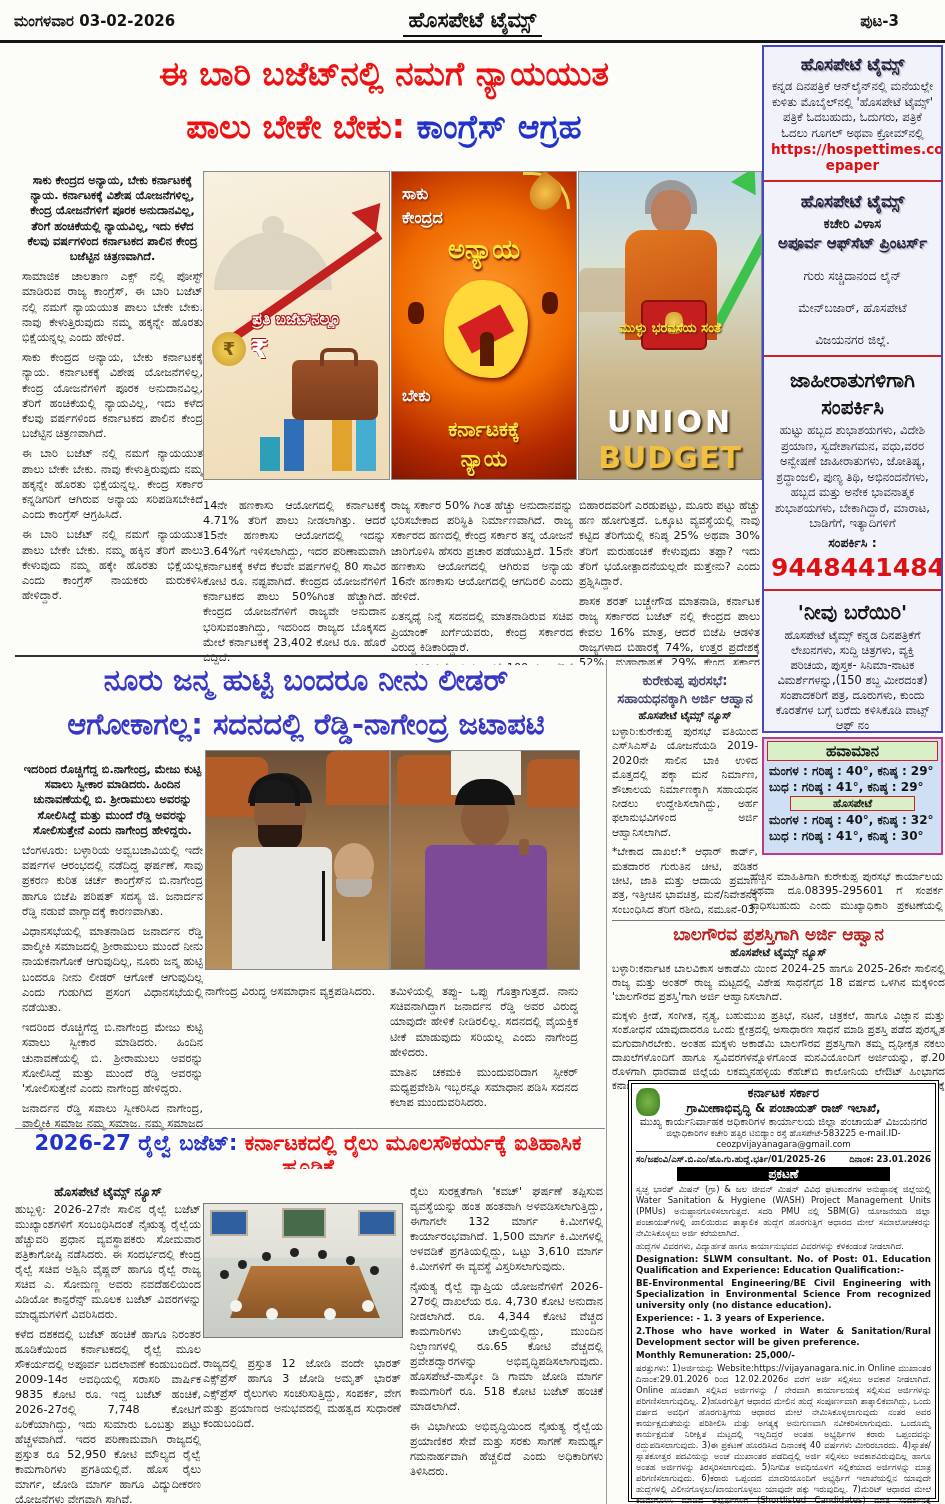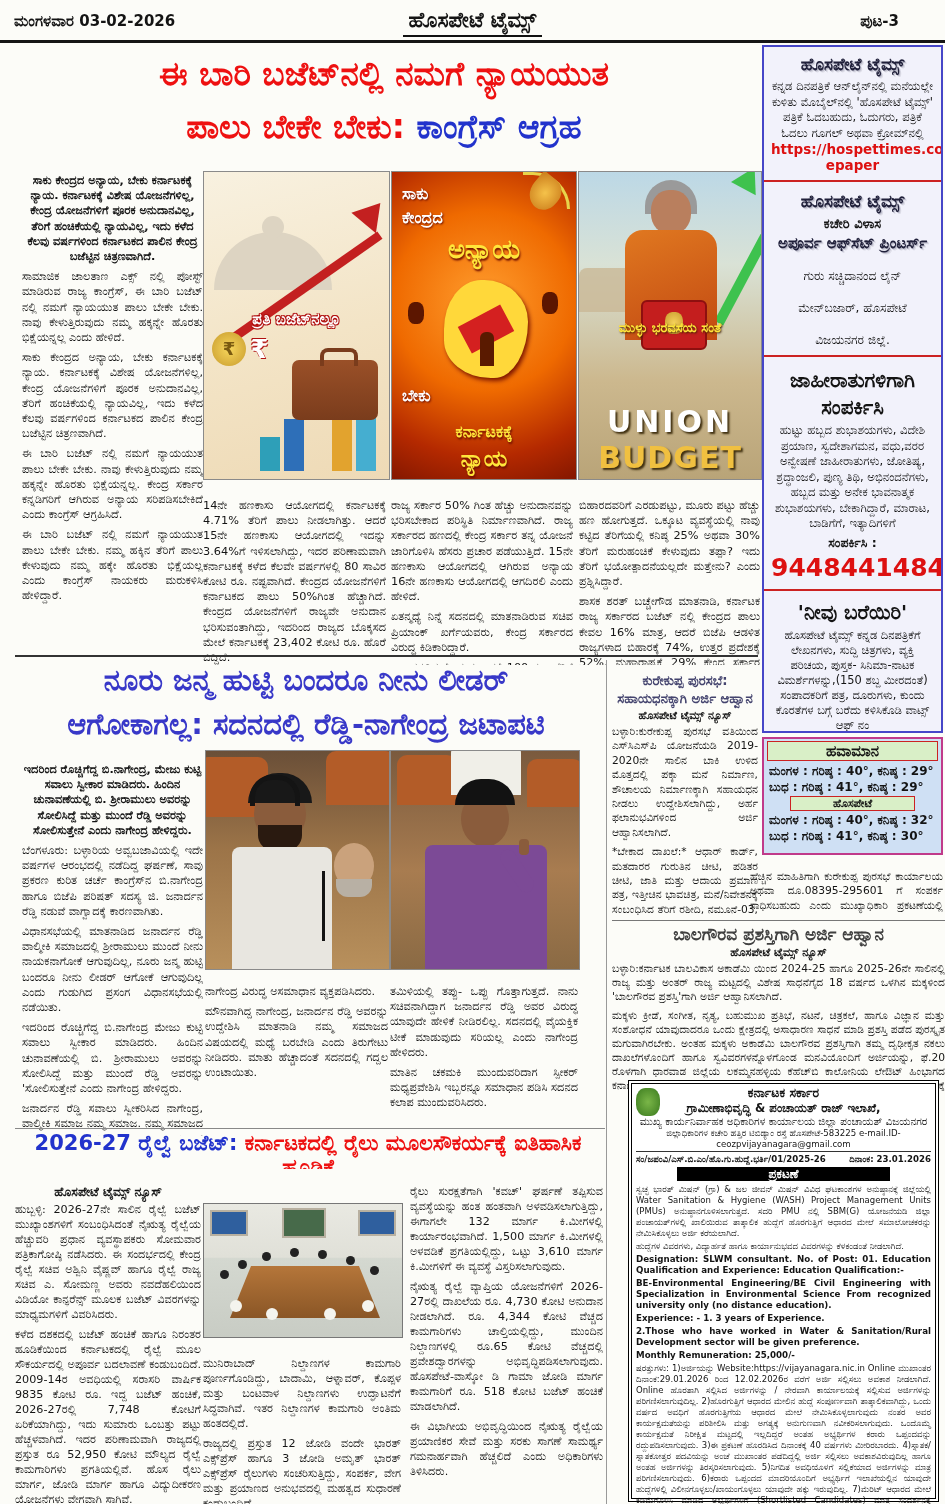--- a/index.html
+++ b/index.html
@@ -104,21 +104,21 @@
   .s3-ph{font-weight:bold;font-size:25px;color:#dd1111;text-align:center;margin-top:2px;}
   .s4-t{font-weight:bold;font-size:20px;text-align:center;margin:2px 0 4px 0;}
   .s4-b{font-size:11.4px;line-height:15px;text-align:center;}
   .s4-ph{font-weight:bold;font-size:21px;text-align:center;margin-top:3px;}
   .wx{left:762px;top:737px;width:181px;height:118px;border:2px solid #c03a8a;background:#cfe0f4;box-sizing:border-box;overflow:hidden;}
   .wx-t{margin:2px 3px;background:#d9efc7;border:1px solid #cc2222;font-weight:bold;font-size:15px;text-align:center;}
   .wx-r{font-weight:bold;font-size:12px;padding:1px 5px;}
   .wx-s{margin:1px 26px;background:#d9efc7;border:1px solid #cc2222;font-weight:bold;font-size:11px;text-align:center;}
   
   .bg-wrap{left:612px;top:908px;width:333px;height:170px;overflow:hidden;border-top:1px solid #777;}
-  .bg-head{font-weight:bold;font-size:17px;color:#404040;text-align:center;margin:3px 0 2px 0;}
+  .bg-head{font-weight:bold;font-size:17px;color:#b91c1c;text-align:center;margin:3px 0 2px 0;}
   .bg-by{font-weight:bold;font-size:11.2px;text-align:center;margin-bottom:3px;}
   .bg-wrap p{font-size:10.7px;line-height:14px;}
   
   .nt{left:628px;top:1080px;width:311px;height:422px;border:1px solid #000;box-sizing:border-box;padding:4px 7px;background:#fff;}
   .nt:before{content:"";position:absolute;inset:2px;border:1px solid #000;pointer-events:none;}
   .nt-emb{position:absolute;left:7px;top:7px;width:24px;height:28px;background:radial-gradient(#7ab648,#3a7a1e);border-radius:40%;}
   .nt-o1{font-weight:bold;font-size:12.5px;text-align:center;}
   .nt-o2{font-weight:bold;font-size:11.8px;text-align:center;}
   .nt-o3{font-size:10.4px;text-align:center;}
   .nt-o4{font-size:8.6px;text-align:center;border-bottom:1px solid #333;padding-bottom:2px;}
@@ -182,21 +182,21 @@
     <div class="abs p2-t" style="top:12px;">ಸಾಕು</div>
     <div class="abs p2-t" style="top:36px;">ಕೇಂದ್ರದ</div>
     <div class="abs p2-big">ಅನ್ಯಾಯ</div>
     <div class="abs p2-fist" style="left:16px;top:130px;"></div>
     <div class="abs p2-fist" style="left:150px;top:120px;"></div>
     <div class="abs p2-map">
       <div class="abs p2-flag"></div>
       <div class="abs p2-man"></div>
     </div>
     <div class="abs p2-b" style="bottom:74px;">ಬೇಕು</div>
-    <div class="abs p2-y" style="bottom:38px;font-size:16px;">ಕರ್ನಾಟಕಕ್ಕೆ</div>
+    <div class="abs p2-y" style="bottom:38px;font-size:20px;">ಕರ್ನಾಟಕಕ್ಕೆ</div>
     <div class="abs p2-y" style="bottom:8px;font-size:22px;">ನ್ಯಾಯ</div>
   </div>
 
   <div class="abs imgbox img3">
     <div class="abs p3-parl"></div>
     <div class="abs p3-arrow"></div>
     <div class="abs p3-ahead"></div>
     <div class="abs p3-hair"></div>
     <div class="abs p3-face"></div>
     <div class="abs p3-saree"></div>
@@ -255,21 +255,20 @@
     <div class="seat" style="left:136px;top:8px;width:56px;height:48px;"></div>
     <div class="head" style="left:70px;top:40px;width:48px;height:56px;background:#8a5c3c;"></div>
     <div class="abs" style="left:64px;top:28px;width:60px;height:26px;background:#121212;border-radius:28px 28px 0 0;"></div>
     <div class="shirt" style="left:34px;top:94px;width:122px;height:124px;background:#7c4a96;"></div>
     <div class="abs" style="left:118px;top:96px;width:16px;height:48px;background:#7c4a96;transform:rotate(-34deg);border-radius:8px;"></div>
     <div class="abs" style="left:128px;top:88px;width:10px;height:16px;background:#8a5c3c;border-radius:4px;"></div>
   </div>
 
   <div class="abs bodycol just a2-c2">
     <p>ನಾಗೇಂದ್ರ ವಿರುದ್ಧ ಅಸಮಾಧಾನ ವ್ಯಕ್ತಪಡಿಸಿದರು.</p>
-    <p>ಮೌನವಾಗಿದ್ದ ನಾಗೇಂದ್ರ, ಜನಾರ್ದನ ರೆಡ್ಡಿ ಅವರನ್ನು ಉದ್ದೇಶಿಸಿ ಮಾತನಾಡಿ ನಮ್ಮ ಸಮಾಜದ ವಿಷಯದಲ್ಲಿ ಮಧ್ಯೆ ಬರಬೇಡಿ ಎಂದು ತಿರುಗೇಟು ನೀಡಿದರು. ಮಾತು ಹೆಚ್ಚಾದಂತೆ ಸದನದಲ್ಲಿ ಗದ್ದಲ ಉಂಟಾಯಿತು.</p>
   </div>
   <div class="abs bodycol just a2-c3">
     <p>ತಮಿಳಿಯಲ್ಲಿ ತಪ್ಪು- ಒಪ್ಪು ಗೊತ್ತಾಗುತ್ತದೆ. ನಾನು ಸಚಿವನಾಗಿದ್ದಾಗ ಜನಾರ್ದನ ರೆಡ್ಡಿ ಅವರ ವಿರುದ್ಧ ಯಾವುದೇ ಹೇಳಿಕೆ ನೀಡಿರಲಿಲ್ಲ. ಸದನದಲ್ಲಿ ವೈಯಕ್ತಿಕ ಟೀಕೆ ಮಾಡುವುದು ಸರಿಯಲ್ಲ ಎಂದು ನಾಗೇಂದ್ರ ಹೇಳಿದರು.</p>
     <p>ಮಾತಿನ ಚಕಮಕಿ ಮುಂದುವರಿದಾಗ ಸ್ಪೀಕರ್ ಮಧ್ಯಪ್ರವೇಶಿಸಿ ಇಬ್ಬರನ್ನೂ ಸಮಾಧಾನ ಪಡಿಸಿ ಸದನದ ಕಲಾಪ ಮುಂದುವರಿಸಿದರು.</p>
   </div>
 
   <div class="abs vline" style="left:606px;top:660px;width:1px;height:844px;"></div>
 
   <div class="abs kk just">
     <div class="kk-head">ಕುರೇಕುಪ್ಪ ಪುರಸಭೆ: ಸಹಾಯಧನಕ್ಕಾಗಿ ಅರ್ಜಿ ಆಹ್ವಾನ</div>
@@ -372,21 +371,20 @@
     <div class="dot" style="left:86px;top:44px;background:#222;"></div>
     <div class="dot" style="left:114px;top:46px;background:#222;"></div>
     <div class="dot" style="left:142px;top:52px;background:#222;"></div>
     <div class="dot" style="left:166px;top:62px;background:#222;"></div>
     <div class="dot" style="left:26px;top:96px;width:12px;height:12px;background:#f4f4ee;"></div>
     <div class="dot" style="left:62px;top:104px;width:12px;height:12px;background:#f4f4ee;"></div>
     <div class="dot" style="left:120px;top:104px;width:12px;height:12px;background:#f4f4ee;"></div>
     <div class="dot" style="left:158px;top:96px;width:12px;height:12px;background:#f4f4ee;"></div>
   </div>
   <div class="abs just rw-c2">
-    <p>ಮುನಿರಾಬಾದ್ ನಿಲ್ದಾಣಗಳ ಕಾಮಗಾರಿ ಪೂರ್ಣಗೊಂಡಿದ್ದು, ಬಾದಾಮಿ, ಆಳ್ನಾವರ್, ಕೊಪ್ಪಳ ಮತ್ತು ಬಂಟವಾಳ ನಿಲ್ದಾಣಗಳು ಉದ್ಘಾಟನೆಗೆ ಸಿದ್ಧವಾಗಿವೆ. ಇತರ ನಿಲ್ದಾಣಗಳ ಕಾಮಗಾರಿ ಅಂತಿಮ ಹಂತದಲ್ಲಿದೆ.</p>
     <p>ರಾಜ್ಯದಲ್ಲಿ ಪ್ರಸ್ತುತ 12 ಜೋಡಿ ವಂದೇ ಭಾರತ್ ಎಕ್ಸ್‌ಪ್ರೆಸ್ ಹಾಗೂ 3 ಜೋಡಿ ಅಮೃತ್ ಭಾರತ್ ಎಕ್ಸ್‌ಪ್ರೆಸ್ ರೈಲುಗಳು ಸಂಚರಿಸುತ್ತಿದ್ದು, ಸಂಪರ್ಕ, ವೇಗ ಮತ್ತು ಪ್ರಯಾಣದ ಅನುಭವದಲ್ಲಿ ಮಹತ್ವದ ಸುಧಾರಣೆ ಕಂಡುಬಂದಿದೆ.</p>
 
   </div>
   <div class="abs just rw-c3">
     <p>ರೈಲು ಸುರಕ್ಷತೆಗಾಗಿ 'ಕವಚ್' ಘರ್ಷಣೆ ತಪ್ಪಿಸುವ ವ್ಯವಸ್ಥೆಯನ್ನು ಹಂತ ಹಂತವಾಗಿ ಅಳವಡಿಸಲಾಗುತ್ತಿದ್ದು, ಈಗಾಗಲೇ 132 ಮಾರ್ಗ ಕಿ.ಮೀಗಳಲ್ಲಿ ಕಾರ್ಯಾರಂಭವಾಗಿದೆ. 1,500 ಮಾರ್ಗ ಕಿ.ಮೀಗಳಲ್ಲಿ ಅಳವಡಿಕೆ ಪ್ರಗತಿಯಲ್ಲಿದ್ದು, ಒಟ್ಟು 3,610 ಮಾರ್ಗ ಕಿ.ಮೀಗಳಿಗೆ ಈ ವ್ಯವಸ್ಥೆ ವಿಸ್ತರಿಸಲಾಗುವುದು.</p>
     <p>ನೈಋತ್ಯ ರೈಲ್ವೆ ವ್ಯಾಪ್ತಿಯ ಯೋಜನೆಗಳಿಗೆ 2026-27ರಲ್ಲಿ ದಾಖಲೆಯ ರೂ. 4,730 ಕೋಟಿ ಅನುದಾನ ನೀಡಲಾಗಿದೆ. ರೂ. 4,344 ಕೋಟಿ ವೆಚ್ಚದ ಕಾಮಗಾರಿಗಳು ಚಾಲ್ತಿಯಲ್ಲಿದ್ದು, ಮುಂದಿನ ನಿಲ್ದಾಣಗಳಲ್ಲಿ ರೂ.65 ಕೋಟಿ ವೆಚ್ಚದಲ್ಲಿ ಪ್ರವೇಶದ್ವಾರಗಳನ್ನು ಅಭಿವೃದ್ಧಿಪಡಿಸಲಾಗುವುದು. ಹೊಸಪೇಟೆ-ವಾಸ್ಕೋ ಡಿ ಗಾಮಾ ಜೋಡಿ ಮಾರ್ಗ ಕಾಮಗಾರಿಗೆ ರೂ. 518 ಕೋಟಿ ಬಜೆಟ್ ಹಂಚಿಕೆ ಮಾಡಲಾಗಿದೆ.</p>
     <p>ಈ ವಿಭಾಗೀಯ ಅಭಿವೃದ್ಧಿಯಿಂದ ನೈಋತ್ಯ ರೈಲ್ವೆಯ ಪ್ರಯಾಣಿಕರ ಸೇವೆ ಮತ್ತು ಸರಕು ಸಾಗಣೆ ಸಾಮರ್ಥ್ಯ ಗಮನಾರ್ಹವಾಗಿ ಹೆಚ್ಚಲಿದೆ ಎಂದು ಅಧಿಕಾರಿಗಳು ತಿಳಿಸಿದರು.</p>
   </div>
 
 </div>

